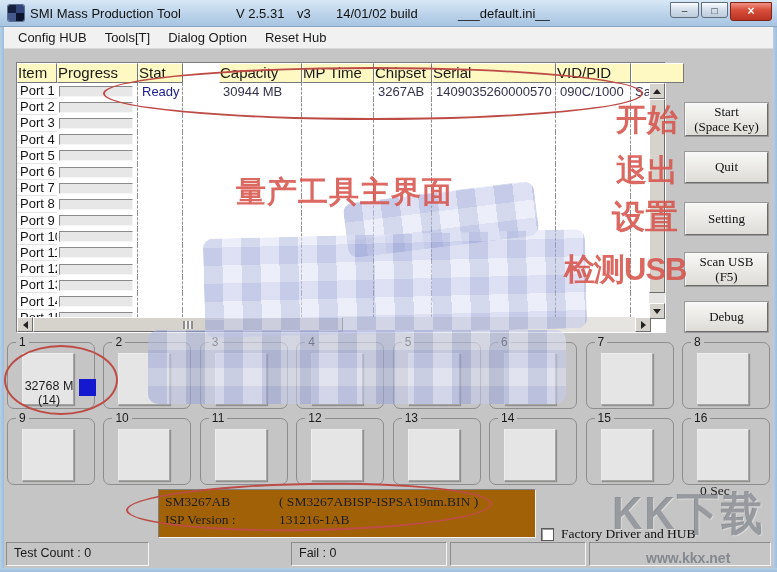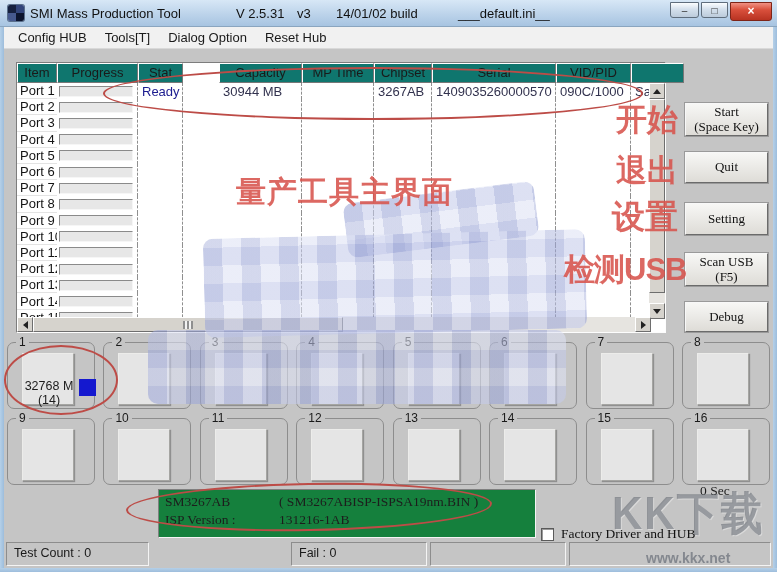--- a/index.html
+++ b/index.html
@@ -48,22 +48,22 @@
     border-bottom:1px solid #d9d9d9;display:flex;align-items:center;padding-left:5px;z-index:5;
   }
   .menu-item{font-size:13px;color:#1a1a1a;padding:2px 9px;cursor:default;}
   
   .mp-table{
     position:absolute;left:16px;top:62px;width:650px;height:271px;background:#fff;
     border:1px solid;border-color:#7d7d7d #fdfdfd #fdfdfd #7d7d7d;z-index:1;
   }
   .thead{display:flex;height:20px;}
   .th{
-    background:#0f766e;border:1px solid;border-color:#ffffff #777 #777 #ffffff;
-    font-size:13px;color:#1a1a1a;text-align:center;line-height:17px;
+    background:#fef9c3;border:1px solid;border-color:#ffffff #777 #777 #ffffff;
+    font-size:15px;color:#1a1a1a;line-height:17px;
     overflow:hidden;white-space:nowrap;flex:none;
   }
   .tbody{position:absolute;left:0;top:20px;width:633px;height:235px;overflow:hidden;background:#fff;}
   .trow{display:flex;height:16.2px;align-items:center;}
   .tc{flex:none;font-size:13px;white-space:nowrap;overflow:hidden;height:100%;display:flex;align-items:center;}
   .w-item{width:40px;} .w-prog{width:81px;} .w-stat{width:45px;} .w-cap{width:83px;margin-left:36px;}
   .w-mp{width:72px;} .w-chip{width:58px;} .w-ser{width:124px;} .w-vid{width:75px;} .w-ext{width:53px;}
   .col-item{padding-left:3px;color:#141414;border-bottom:1px solid #e3e3e3;}
   .dashed{border-right:1px dashed #8f8f8f;}
   .pbar{width:74px;height:11px;margin-left:2px;background:#e7e7e7;
@@ -114,37 +114,37 @@
     position:absolute;left:14px;top:10px;width:52px;height:52px;background:#e5e5e5;
     border:1px solid #ececea;border-right-color:#a5a5a2;border-bottom-color:#a5a5a2;
     box-shadow:1px 1px 1px rgba(80,80,80,.45);
   }
   .tile-text{position:absolute;left:-4px;bottom:-3px;width:60px;text-align:center;
     font-size:12.5px;line-height:1.12;color:#1c1c1c;}
   .tile-text span{display:block;}
   .blue-sq{position:absolute;left:71px;top:36px;width:17px;height:17px;background:#1418cf;}
   
   .infobox{
-    position:absolute;left:158px;top:489px;width:378px;height:49px;background:#15803d;
+    position:absolute;left:158px;top:489px;width:378px;height:49px;background:#a16207;
     border:1px solid;border-color:#7f7f7f #f4f4f4 #f4f4f4 #7f7f7f;
     font-family:"Liberation Serif",serif;font-size:13.5px;color:#1d1d1d;
     padding:3px 0 0 6px;line-height:1.35;z-index:1;
   }
   .ileft{display:inline-block;width:114px;}
   .timer{position:absolute;left:700px;top:483px;font-family:"Liberation Serif",serif;font-size:13.5px;color:#1d1d1d;}
   .chk-row{position:absolute;left:541px;top:526px;display:flex;align-items:center;z-index:6;}
   .chk-box{width:13px;height:13px;background:#fff;border:1px solid #5a5a5a;box-shadow:inset 1px 1px 0 #9a9a9a;}
   .chk-label{margin-left:7px;font-family:"Liberation Serif",serif;font-size:13.5px;color:#111;}
   .statusbar{position:absolute;left:4px;top:541px;width:769px;height:25px;display:flex;gap:3px;padding:1px 2px 0 2px;}
   .seg{
     border:1px solid;border-color:#8d8d8d #f4f4f4 #f4f4f4 #8d8d8d;
     font-size:12.5px;color:#1a1a1a;line-height:21px;padding-left:7px;white-space:nowrap;overflow:hidden;flex:none;
   }
   .seg[data-idx="0"]{width:143px;} .seg[data-idx="1"]{width:136px;margin-top:28px;}
-  .seg[data-idx="2"]{width:136px;} .seg[data-idx="3"]{width:136px;}
+  .seg[data-idx="2"]{width:156px;} .seg[data-idx="3"]{width:136px;}
   .seg[data-idx="4"]{flex:1;}
   
   .ann{position:absolute;color:#d8544d;font-weight:bold;white-space:nowrap;z-index:30;opacity:.88;}
   .ann-main{left:236px;top:172px;font-size:30px;letter-spacing:1px;}
   .ann-start{left:616px;top:99px;font-size:31px;}
   .ann-quit{left:616px;top:150px;font-size:31px;}
   .ann-setting{left:612px;top:195px;font-size:33px;}
   .ann-scan{left:564px;top:249px;font-size:31px;letter-spacing:-1px;}
   .ellipse{position:absolute;border:2px solid #bd4c47;border-radius:50%;z-index:31;}
   .el-1{left:103px;top:67px;width:540px;height:53px;}

